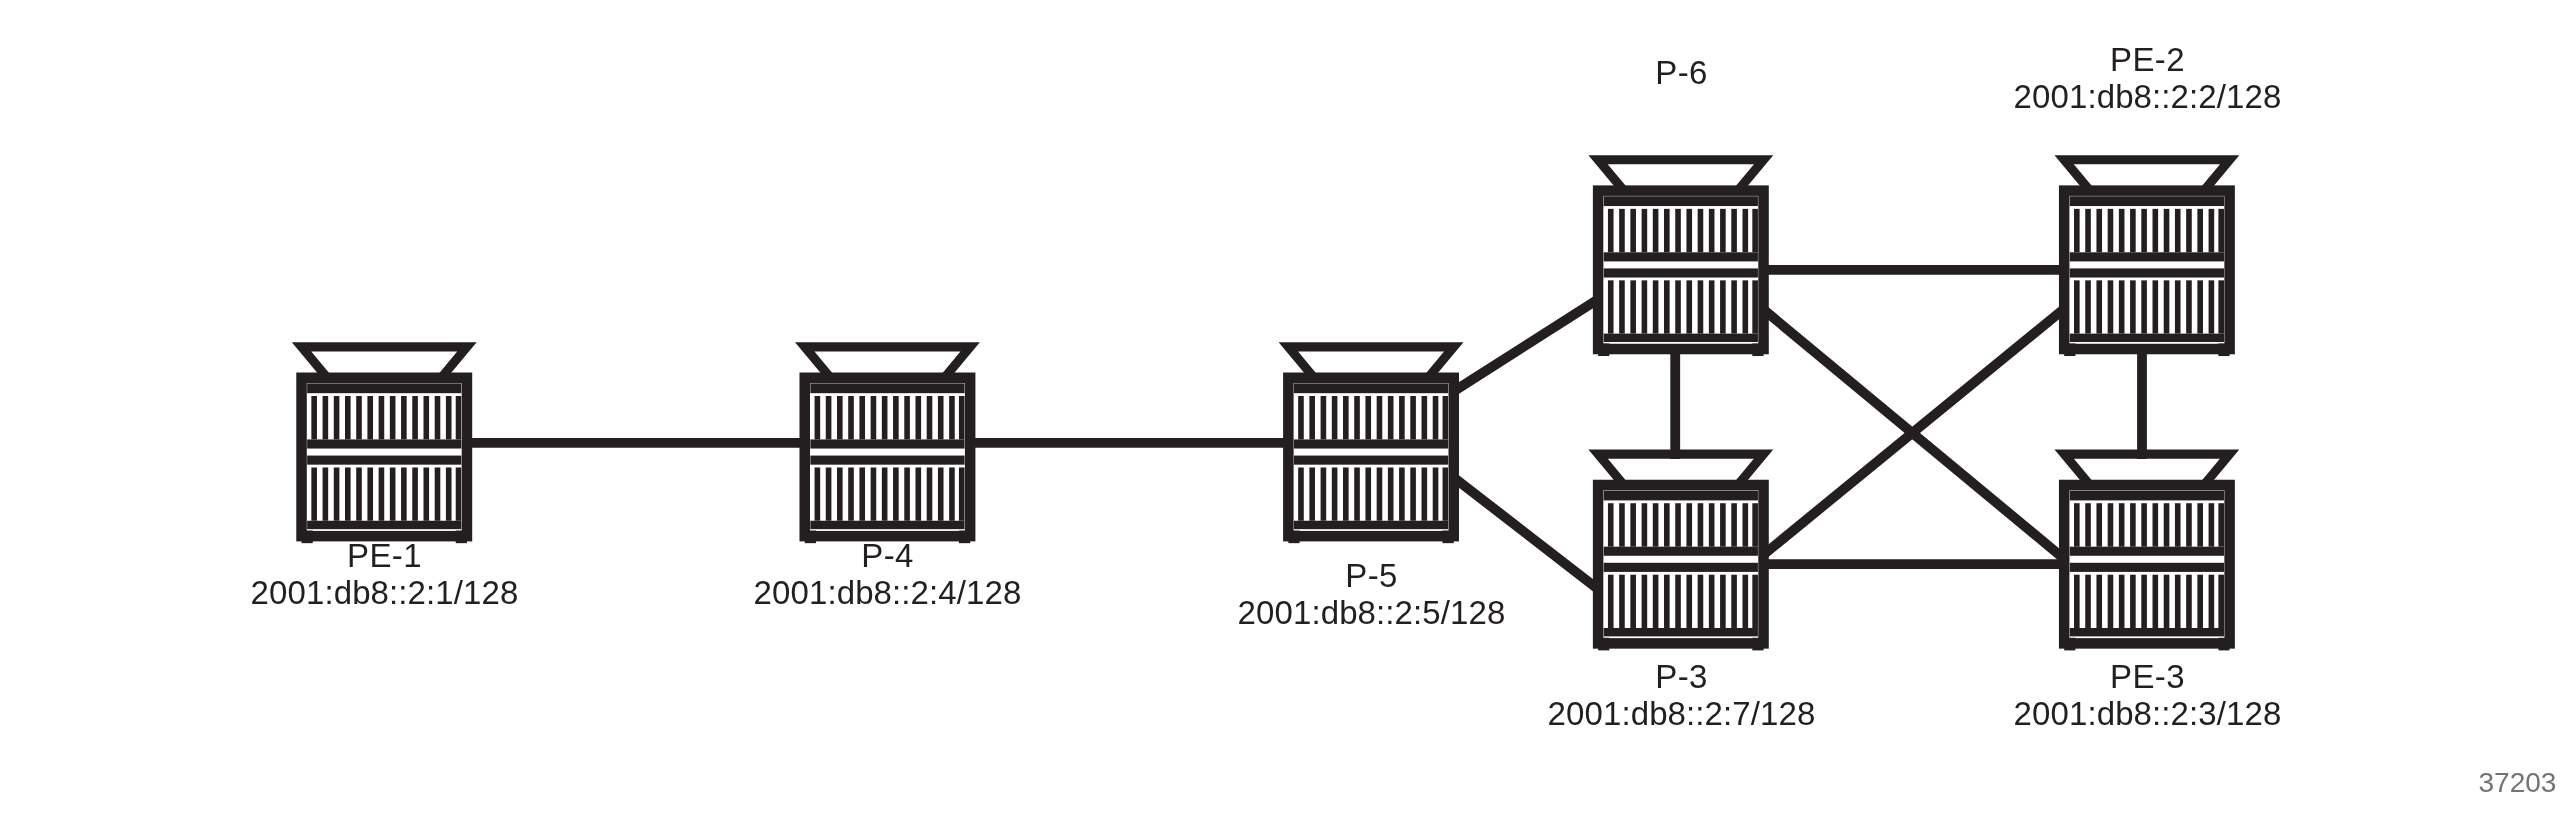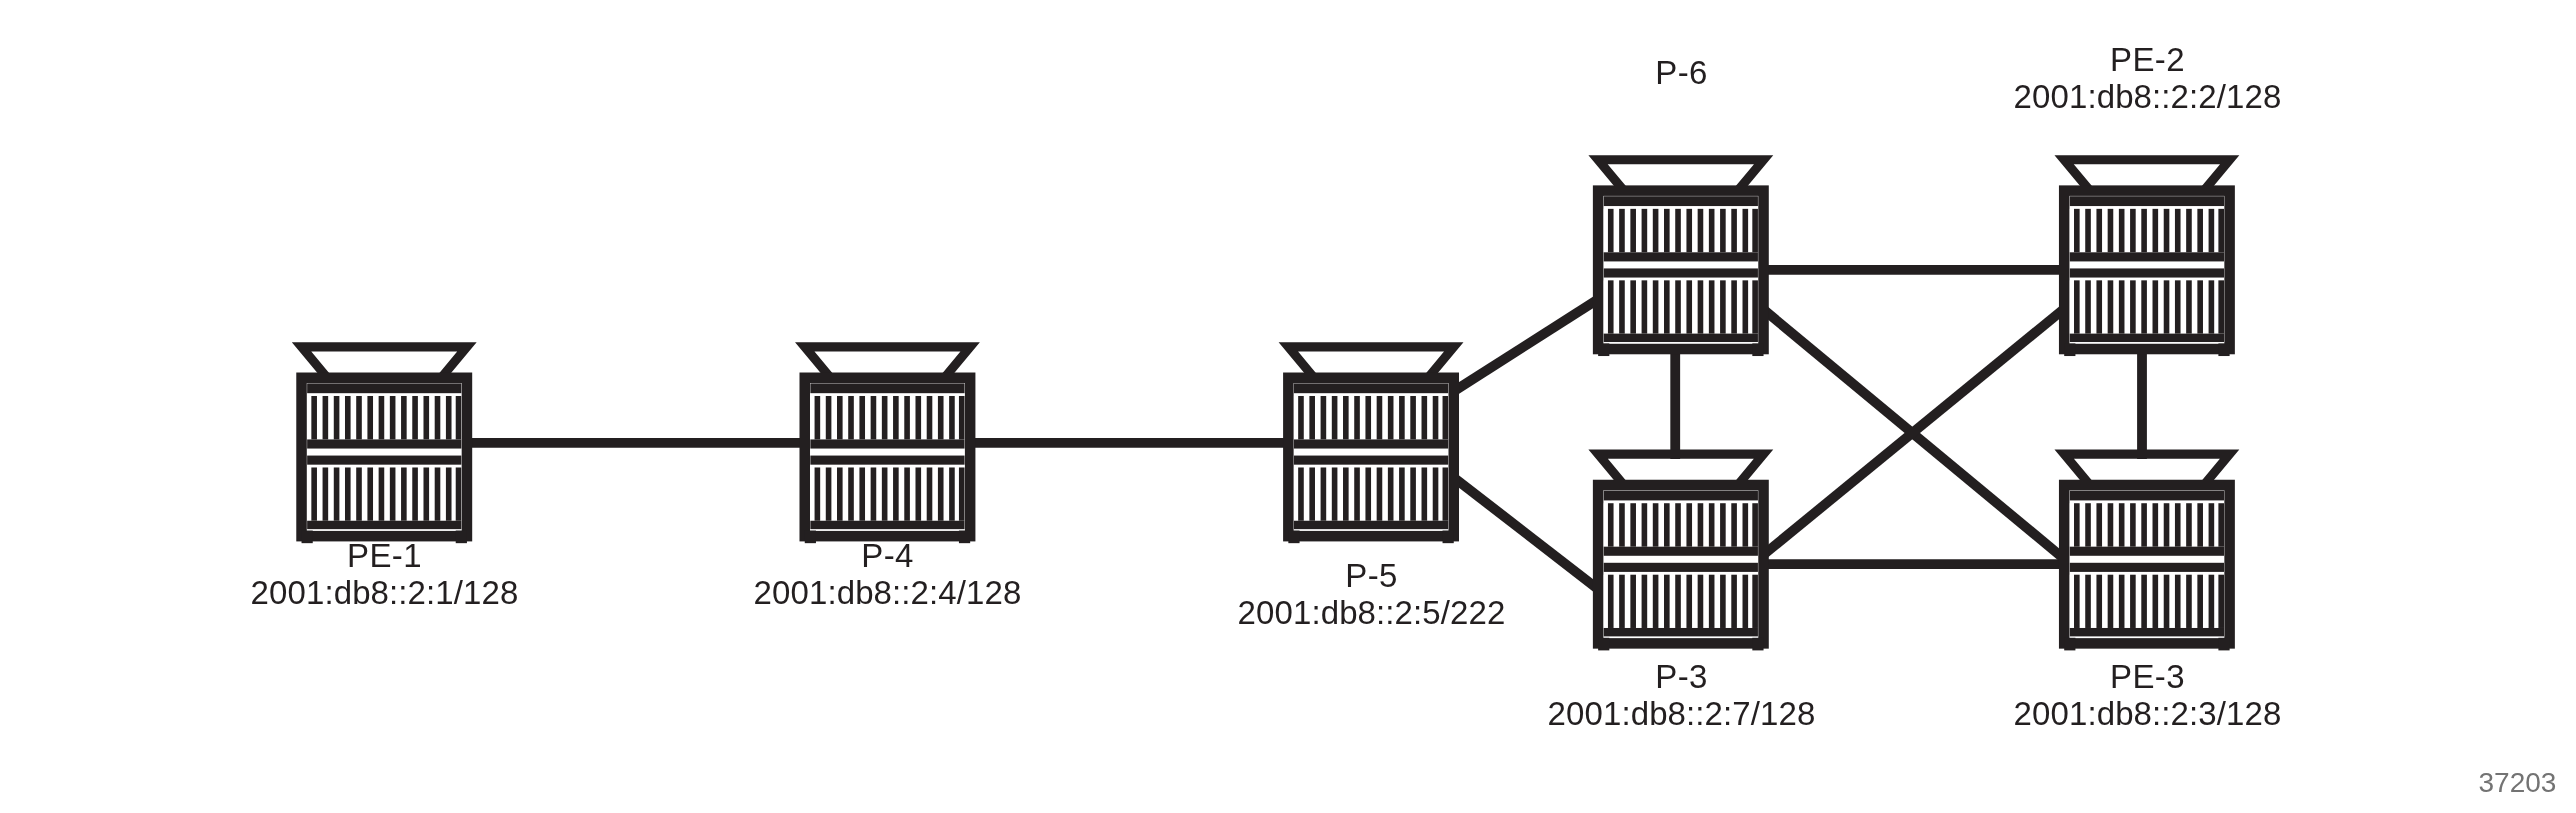--- a/index.html
+++ b/index.html
@@ -141,21 +141,21 @@
       <div class="node-label" style="left: 104px; top: 538px; width: 561px;">
         <span class="name">PE-1</span>
         <span class="addr">2001:db8::2:1/128</span>
       </div>
       <div class="node-label" style="left: 607px; top: 538px; width: 561px;">
         <span class="name">P-4</span>
         <span class="addr">2001:db8::2:4/128</span>
       </div>
       <div class="node-label" style="left: 1091px; top: 538px; width: 561px; margin-top: 20px;">
         <span class="name">P-5</span>
-        <span class="addr">2001:db8::2:5/222</span>
+        <span class="addr">2001:db8::2:5/128</span>
       </div>
       <div class="node-label" style="left: 1401px; top: 42px; width: 561px; margin-top: 13px;">
         <span class="name">P-6</span>
       </div>
       <div class="node-label" style="left: 1867px; top: 42px; width: 561px;">
         <span class="name">PE-2</span>
         <span class="addr">2001:db8::2:2/128</span>
       </div>
       <div class="node-label" style="left: 1401px; top: 659px; width: 561px;">
         <span class="name">P-3</span>

